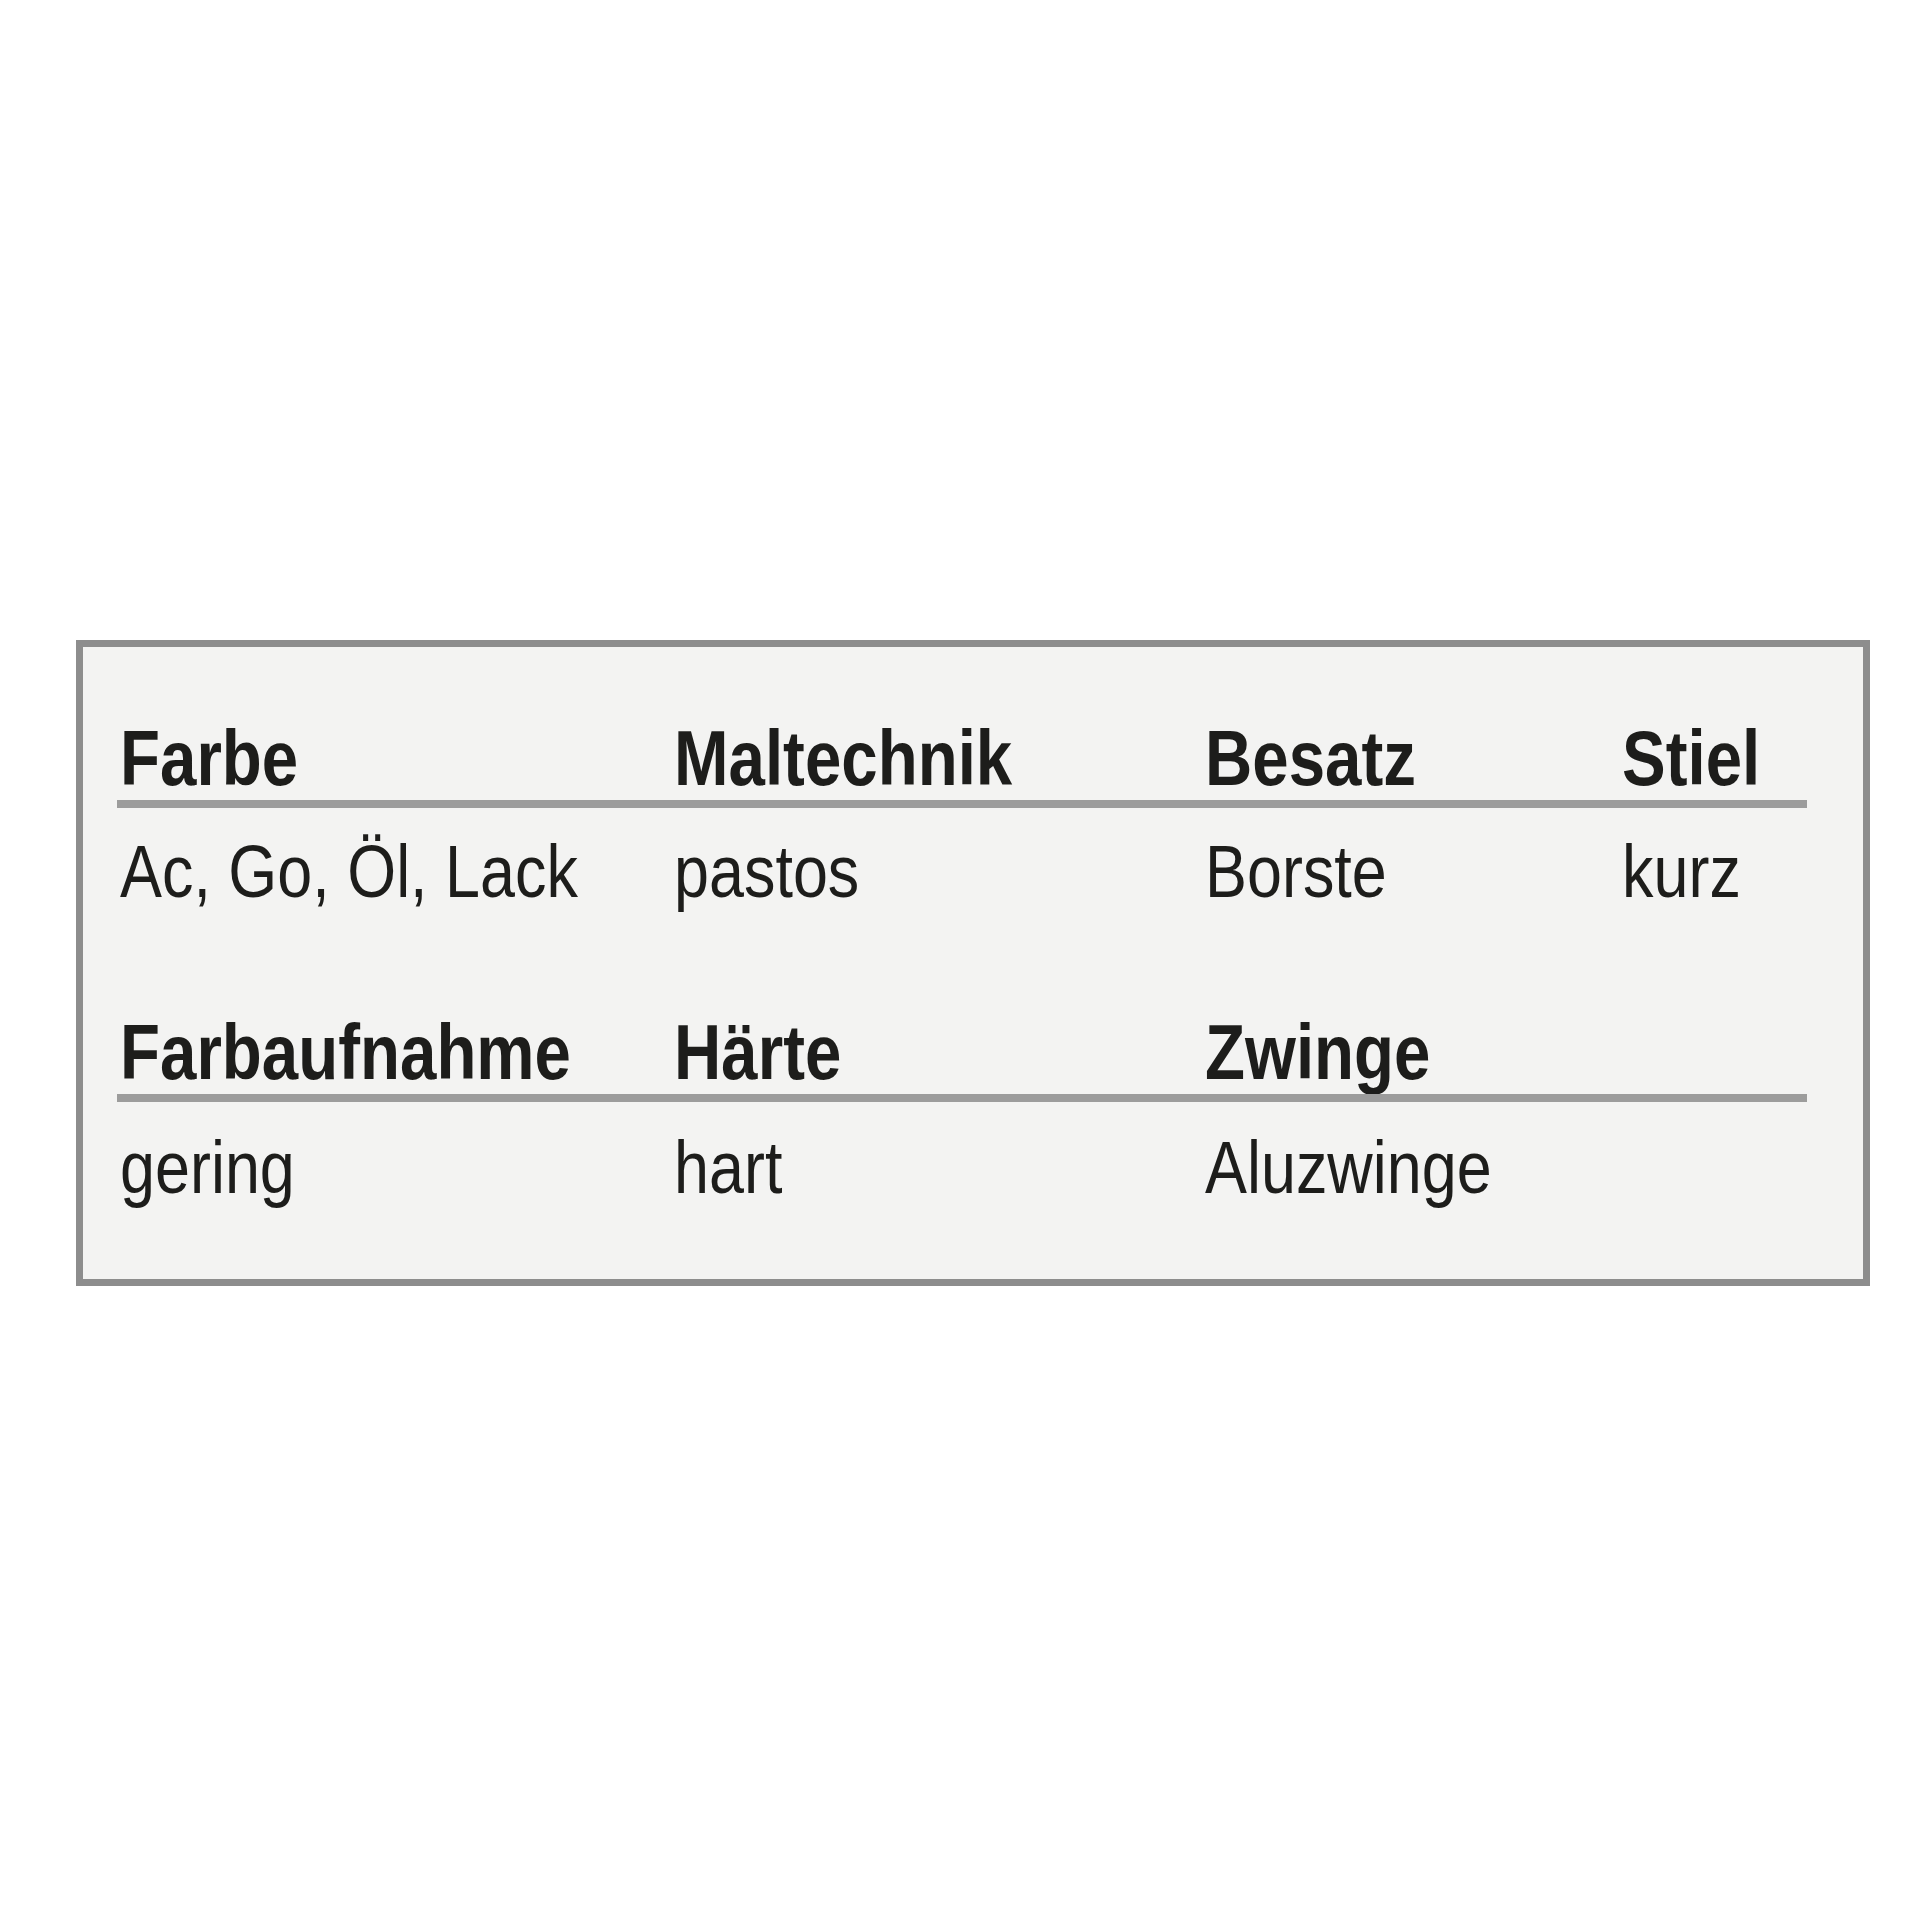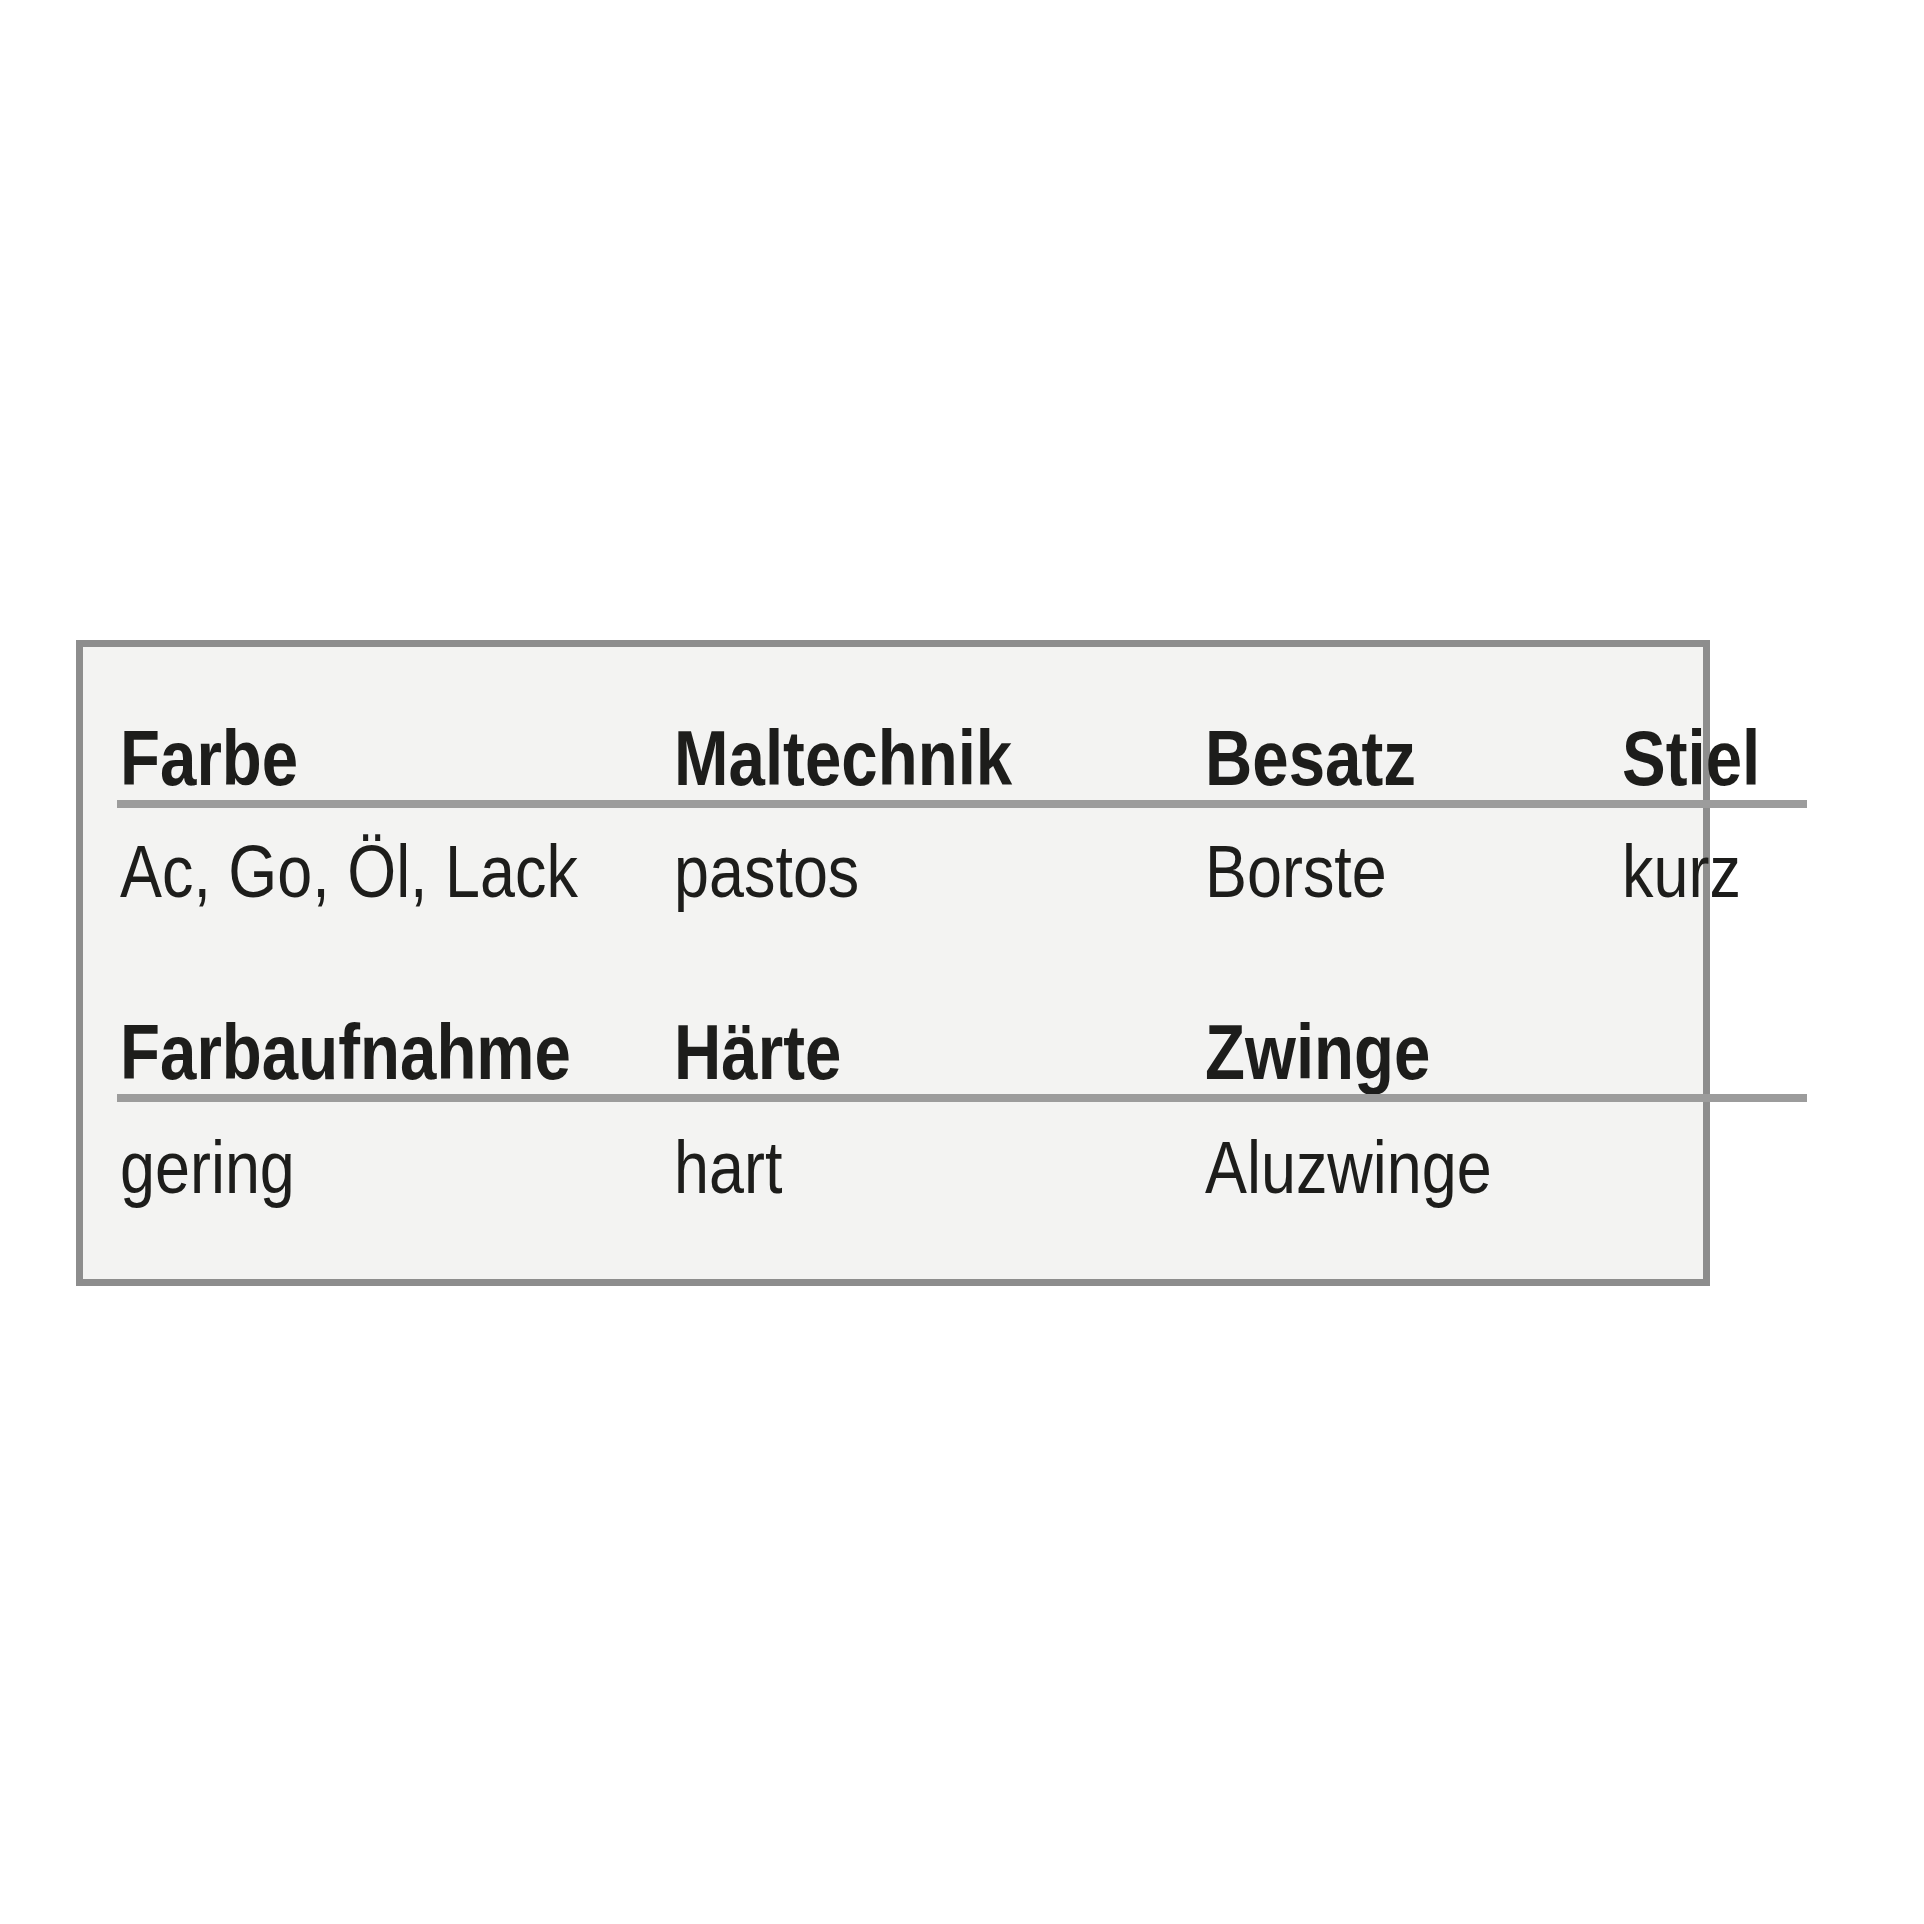--- a/index.html
+++ b/index.html
@@ -9,21 +9,21 @@
     --rule:#9c9c9c;
     --text:#1d1d1b;
   }
   *{margin:0;padding:0;box-sizing:border-box;}
   html,body{width:1925px;height:1925px;background:var(--bg);overflow:hidden;}
   body{font-family:"Liberation Sans","DejaVu Sans",sans-serif;color:var(--text);}
 
   .panel{
     position:absolute;
     left:76px; top:640px;
-    width:1634px; height:646px;
+    width:1794px; height:646px;
     background:var(--panel-bg);
     border:7.2px solid var(--panel-border);
   }
 
   
   .cell{
     position:absolute;
     white-space:nowrap;
     color:var(--text);
     transform:scaleX(0.85);

